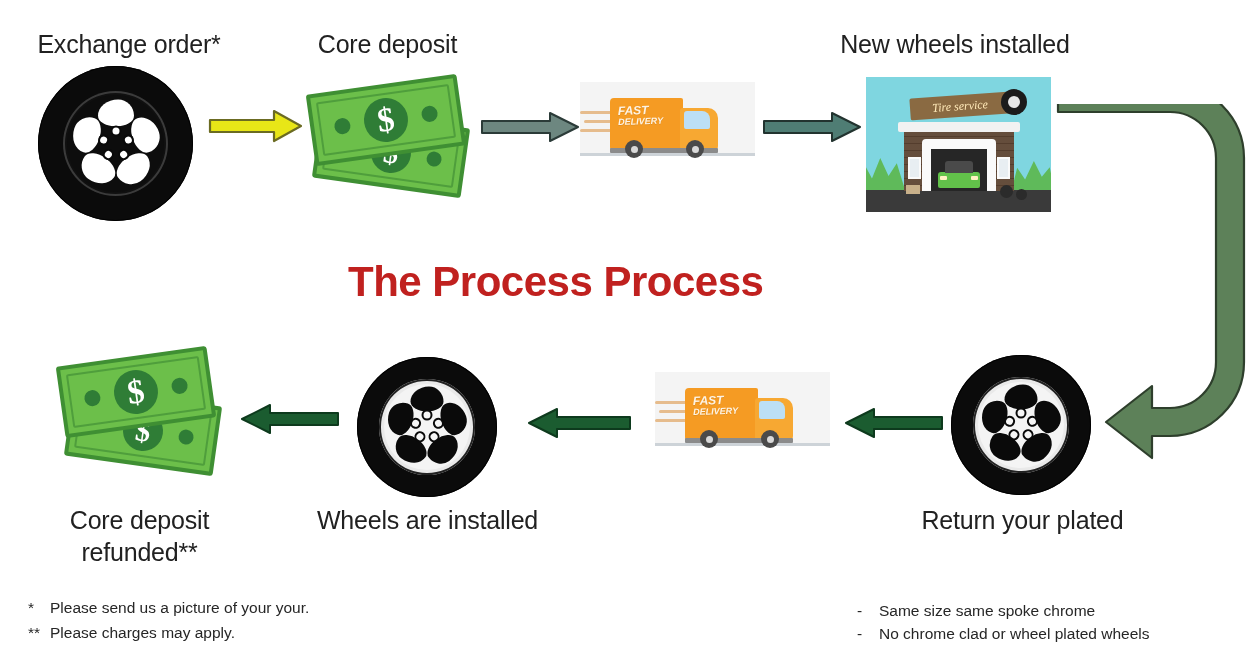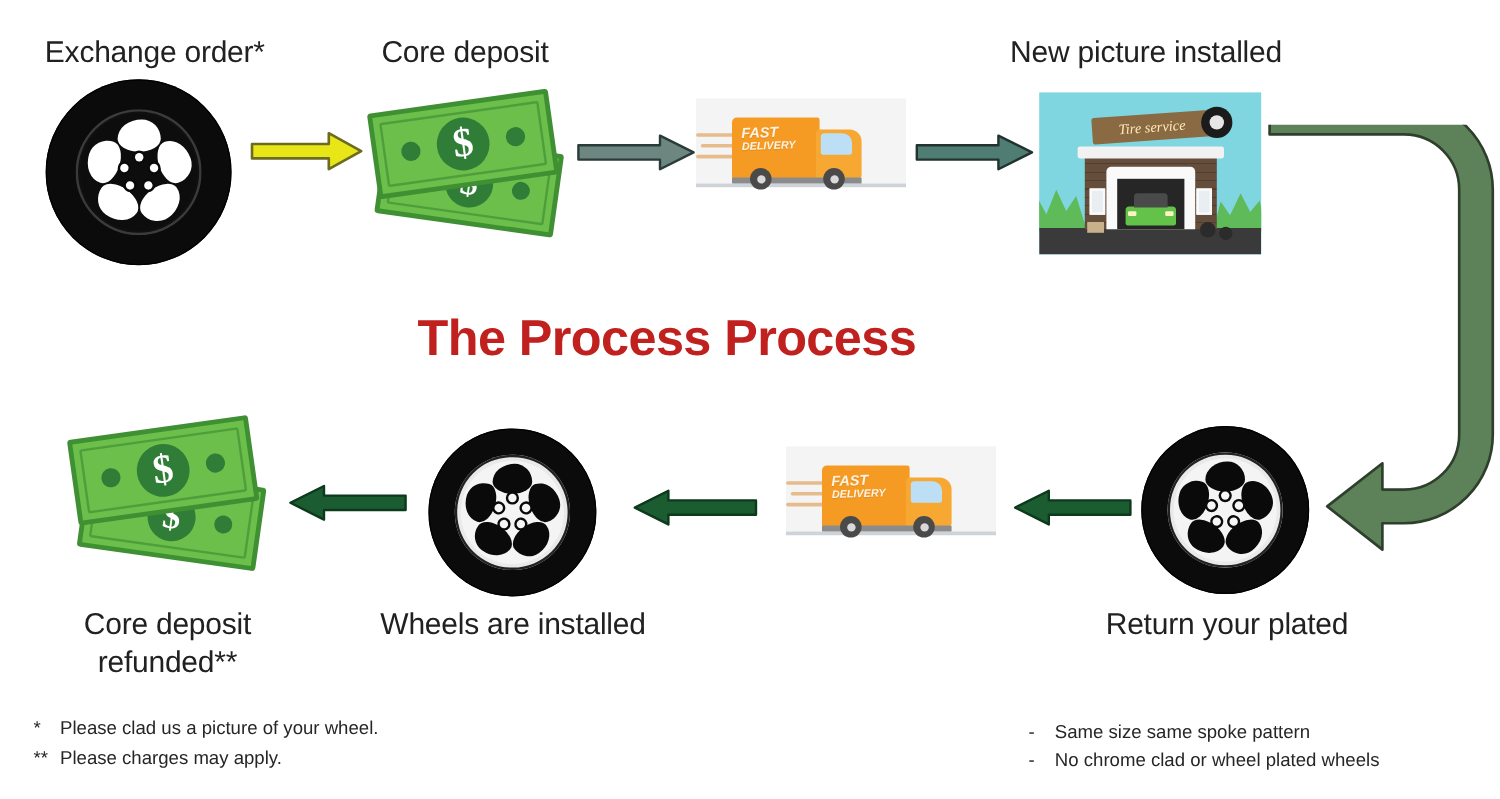--- a/index.html
+++ b/index.html
@@ -313,21 +313,21 @@
 </style>
 </head>
 <body>
 
 <div class="stage">
 
   <div class="node-label" style="left:14px; top:28px; width:230px;">Exchange order*</div>
 
   <div class="node-label" style="left:285px; top:28px; width:205px;">Core deposit</div>
 
-  <div class="node-label" style="left:800px; top:28px; width:310px;">New picture installed</div>
+  <div class="node-label" style="left:800px; top:28px; width:310px;">New wheels installed</div>
 
   <div class="title" style="left:348px; top:258px;">The Process Process</div>
 
   <div class="wheel dark" style="left:38px; top:66px; width:155px; height:155px;">
     <div class="tire"></div>
     <div class="tread"></div>
     <div class="rim-outer"></div>
     <div class="rim-face"></div>
     <div class="spokegap" style="left:50%; top:50%; width:36px; height:27px; transform:translate(-50%,-50%) rotate(0deg) translateY(-31px);"></div>
     <div class="spokegap" style="left:50%; top:50%; width:36px; height:27px; transform:translate(-50%,-50%) rotate(72deg) translateY(-31px);"></div>
@@ -528,26 +528,26 @@
       <div class="dot" style="left:20px; width:16px; height:16px;"></div>
       <div class="dot" style="right:20px; width:16px; height:16px;"></div>
       <div class="coin" style="width:44px; height:44px; font-size:34px;">$</div>
     </div>
   </div>
 
   <div class="node-label" style="left:22px; top:504px; width:235px;">Core deposit
 refunded**</div>
 
   <div class="footnote" style="left:28px; top:595px;">
-    <span class="mk">*</span><span>Please clad us a picture of your wheel.</span>
+    <span class="mk">*</span><span>Please send us a picture of your your.</span>
   </div>
   <div class="footnote" style="left:28px; top:620px;">
     <span class="mk">**</span><span>Please charges may apply.</span>
   </div>
 
   <div class="footnote" style="left:857px; top:598px;">
-    <span class="mk">-</span><span>Same size same spoke pattern</span>
+    <span class="mk">-</span><span>Same size same spoke chrome</span>
   </div>
   <div class="footnote" style="left:857px; top:621px;">
     <span class="mk">-</span><span>No chrome clad or wheel plated wheels</span>
   </div>
 
 </div>
 
 </body></html>

